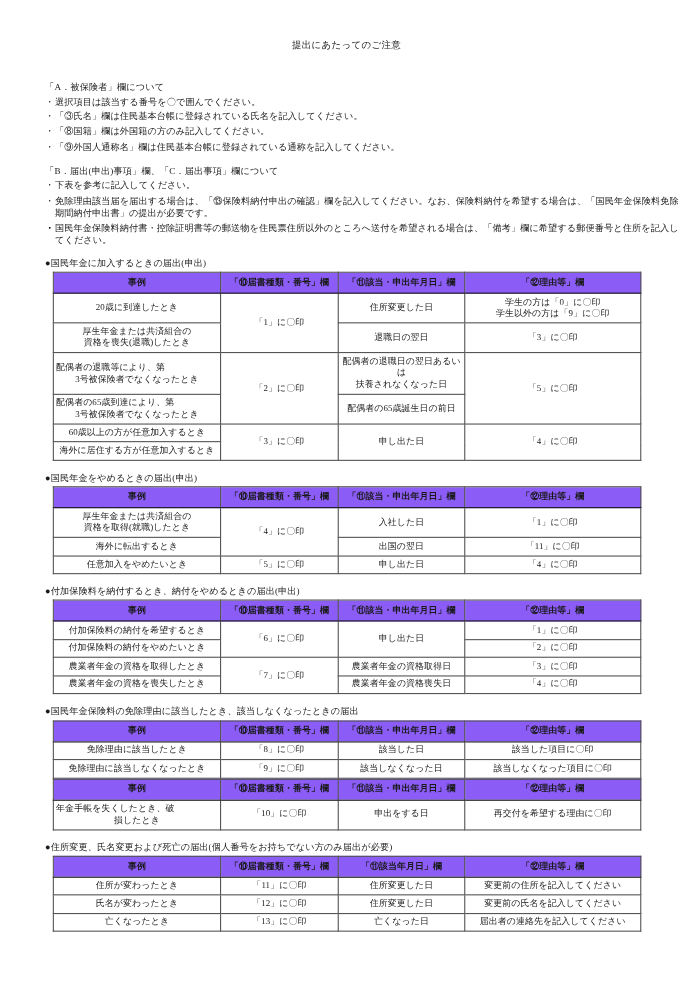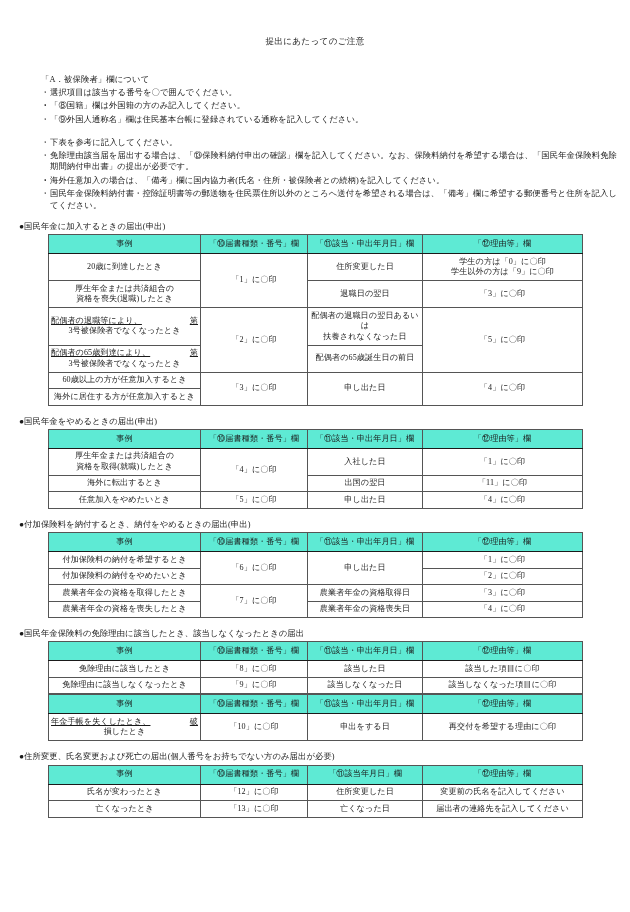--- a/index.html
+++ b/index.html
@@ -51,83 +51,83 @@
   .note-item .bullet {
     position: absolute;
     left: 0;
     top: 0;
   }
   .gap-block { height: 9px; }
 
   .section-label {
     font-size: 8.3px;
     margin: 10px 0 2px 0;
-    padding-left: 19px;
+    padding-left: 41px;
     letter-spacing: 0.1px;
   }
 
   table.ref {
     border-collapse: collapse;
     margin-left: 48px;
     width: 534px;
     border: 1.6px solid #1a1a1a;
     table-layout: fixed;
   }
   table.ref th, table.ref td {
     border: 0.7px solid #555;
     text-align: center;
     vertical-align: middle;
     font-size: 8.1px;
     padding: 2.5px 2px;
     letter-spacing: 0.1px;
     line-height: 1.3;
   }
   table.ref thead th {
-    background: #5eead4;
+    background: #8b5cf6;
     border-bottom: 1.6px solid #1a1a1a;
-    font-weight: normal;
+    font-weight: bold;
     height: 13px;
   }
   col.c1 { width: 152px; }
   col.c2 { width: 107px; }
   col.c3 { width: 115px; }
   col.c4 { width: 160px; }
 
   td.case-just {
     text-align: justify;
     text-justify: inter-character;
     padding-left: 13px;
     padding-right: 13px;
   }
   td.case-just span.l { display: block; }
   td.case-just span.l.sp {
     display: flex;
-    justify-content: space-between;
-    text-decoration: underline;
+    justify-content: flex-start;
   }
   .two-line span { display: block; }
 </style>
 </head>
 <body>
 
 <div class="page">
 
   <div class="doc-title">提出にあたってのご注意</div>
 
   <div class="notes-block" id="notes-root">
       <div class="note-head">「A．被保険者」欄について</div>
       <div class="note-item"><span class="bullet">・</span><span>選択項目は該当する番号を〇で囲んでください。</span></div>
-      <div class="note-item"><span class="bullet">・</span></div>
+      <div class="note-item"><span class="bullet">・</span><span>「③氏名」欄は住民基本台帳に登録されている氏名を記入してください。</span></div>
       <div class="note-item"><span class="bullet">・</span><span>「⑧国籍」欄は外国籍の方のみ記入してください。</span></div>
       <div class="note-item"><span class="bullet">・</span><span>「⑨外国人通称名」欄は住民基本台帳に登録されている通称を記入してください。</span></div>
       <div class="gap-block"></div>
+      <div class="note-head">「B．届出(申出)事項」欄、「C．届出事項」欄について</div>
       <div class="note-item"><span class="bullet">・</span><span>下表を参考に記入してください。</span></div>
       <div class="note-item"><span class="bullet">・</span><span>免除理由該当届を届出する場合は、「⑬保険料納付申出の確認」欄を記入してください。なお、保険料納付を希望する場合は、「国民年金保険料免除期間納付申出書」の提出が必要です。</span></div>
       <div class="note-item"><span class="bullet">・</span></div>
-      <div class="note-item"><span class="bullet">・</span><span>海外任意加入の場合は、「備考」欄に国内協力者(氏名・住所・被保険者との続柄)を記入してください。</span></div>
+      <div class="note-item"><span class="bullet">・</span></div>
       <div class="note-item"><span class="bullet">・</span><span>国民年金保険料納付書・控除証明書等の郵送物を住民票住所以外のところへ送付を希望される場合は、「備考」欄に希望する郵便番号と住所を記入してください。</span></div>
     </div>
 
   <div id="tables-root">
       <div class="section-label">●国民年金に加入するときの届出(申出)</div>
       <table class="ref">
         <colgroup>
           <col class="c1">
           <col class="c2">
           <col class="c3">
@@ -421,20 +421,32 @@
           <tr>
             <th>事例</th>
             <th>「⑩届書種類・番号」欄</th>
             <th>「⑪該当年月日」欄</th>
             <th>「⑫理由等」欄</th>
           </tr>
         </thead>
         <tbody>
           <tr>
             <td class="two-line">
+              <span>住所が変わったとき</span>
+            </td>
+            <td>「11」に〇印</td>
+            <td class="two-line">
+              <span>住所変更した日</span>
+            </td>
+            <td class="two-line">
+              <span>変更前の住所を記入してください</span>
+            </td>
+          </tr>
+          <tr>
+            <td class="two-line">
               <span>氏名が変わったとき</span>
             </td>
             <td>「12」に〇印</td>
             <td class="two-line">
               <span>住所変更した日</span>
             </td>
             <td class="two-line">
               <span>変更前の氏名を記入してください</span>
             </td>
           </tr>

